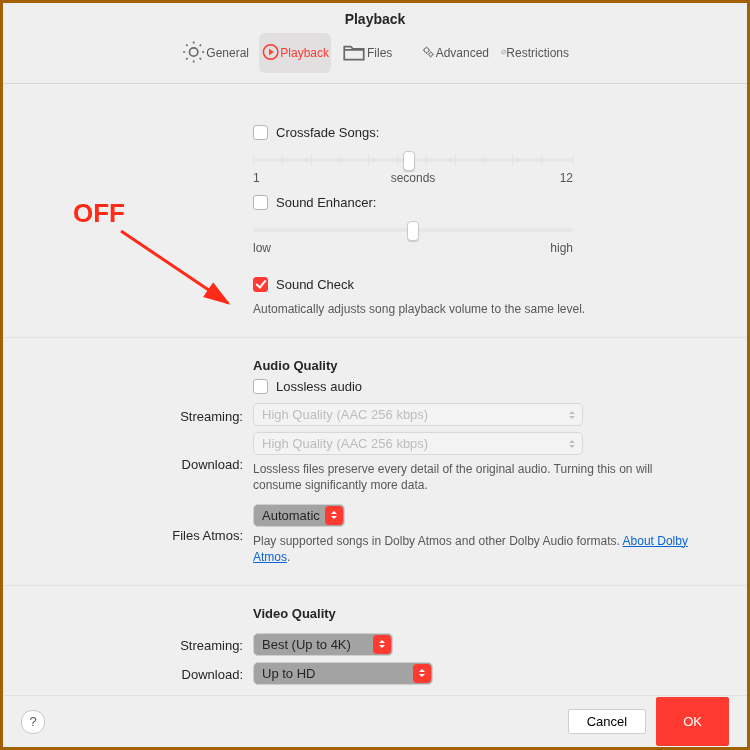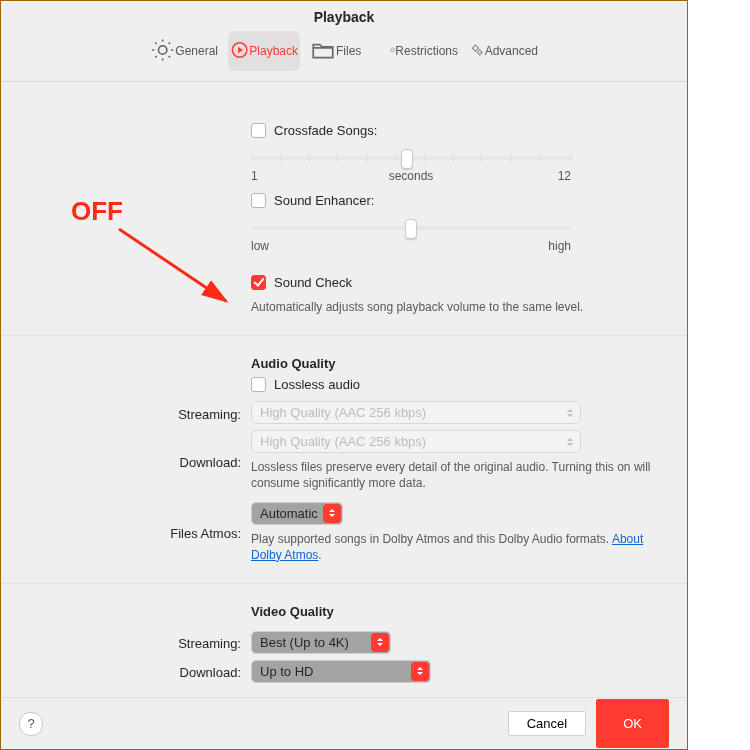--- a/index.html
+++ b/index.html
@@ -1,16 +1,16 @@
 <!DOCTYPE html>
 <html><head>
 <meta charset="utf-8">
 <style>
 html,body{margin:0;padding:0;width:750px;height:750px;font-family:-apple-system,BlinkMacSystemFont,"Helvetica Neue",Arial,sans-serif;font-size:13px;color:#262626;background:#fff;overflow:hidden}
-.window{position:relative;width:688px;height:750px;background:#f0efef;border:1px solid #a16207;box-sizing:border-box}
+.window{position:relative;width:750px;height:750px;background:#f0efef;border:3px solid #a16207;box-sizing:border-box}
 .title{font-weight:600;text-align:center;padding:8px 0 4px;font-size:14px}
 .tabs{display:flex;justify-content:center;gap:8px;padding:2px 0 10px}
 .tab{display:flex;flex-direction:row;align-items:center;width:68px;padding:6px 2px;border-radius:6px;font-size:12px;color:#565656}
 .tab.selected{background:#e1dfdf;color:#ff3a30}
 .tab svg{width:26px;height:26px;margin-bottom:2px}
 .sep{height:1px;background:#d7d7d7;margin:0}
 .content{position:absolute;left:0;right:0;top:90px;bottom:52px;overflow:auto}
 .section{border-bottom:1px solid #e2e2e2;padding:12px 30px 14px 30px}
 .row{display:flex;align-items:center;margin:6px 0}
 .labelcol{width:210px;text-align:right;padding-right:10px;padding-top:3px;color:#262626}
@@ -72,32 +72,32 @@
       <span>Playback</span>
     </div>
     <div class="tab">
       <svg viewBox="0 0 24 24">
           <path fill="none" stroke="#6a6a6a" stroke-width="1.6" d="M3 7h6l2 2h10v10H3zM3 10h18"></path>
         </svg>
       <span>Files</span>
     </div>
     <div class="tab">
       <svg viewBox="0 0 24 24">
-          <circle cx="12" cy="12" r="9" fill="none" stroke="#6a6a6a" stroke-width="1.8"></circle>
-          <line x1="6" y1="18" x2="18" y2="6" stroke="#6a6a6a" stroke-width="1.8"></line>
-        </svg>
-      <span>Restrictions</span>
-    </div>
-    <div class="tab">
-      <svg viewBox="0 0 24 24">
           <circle cx="9" cy="9" r="4" fill="none" stroke="#6a6a6a" stroke-width="1.5"></circle>
           <circle cx="16" cy="16" r="3" fill="none" stroke="#6a6a6a" stroke-width="1.5"></circle>
           <path stroke="#6a6a6a" stroke-width="1.5" d="M9 3v2M9 13v2M3 9h2M13 9h2M16 11v2M16 19v2M11 16h2M19 16h2"></path>
         </svg>
       <span>Advanced</span>
+    </div>
+    <div class="tab">
+      <svg viewBox="0 0 24 24">
+          <circle cx="12" cy="12" r="9" fill="none" stroke="#6a6a6a" stroke-width="1.8"></circle>
+          <line x1="6" y1="18" x2="18" y2="6" stroke="#6a6a6a" stroke-width="1.8"></line>
+        </svg>
+      <span>Restrictions</span>
     </div>
   </div>
   <div class="sep"></div>
 
   <div class="content">
 
     <div class="section" style="padding-top:26px">
       <div class="row">
         <div class="labelcol"></div>
         <div class="fieldcol">
@@ -188,21 +188,21 @@
         </div>
       </div>
       <div class="row" style="margin-top:10px">
         <div class="labelcol">Files Atmos:</div>
         <div class="fieldcol">
           <div class="sel red">
             <select><option>Automatic</option></select>
             <span class="chev"></span>
           </div>
           <div class="desc">
-            <span>Play supported songs in Dolby Atmos and this Dolby Audio formats.</span>
+            <span>Play supported songs in Dolby Atmos and other Dolby Audio formats.</span>
             <a href="#" class="link">About Dolby Atmos</a>.
           </div>
         </div>
       </div>
     </div>
 
     <div class="section" style="border-bottom:none">
       <div class="row">
         <div class="labelcol"></div>
         <div class="fieldcol">

